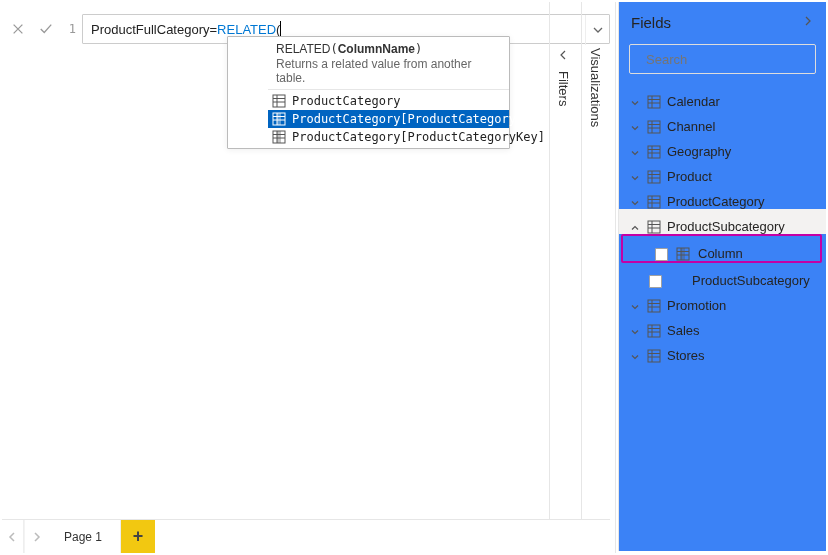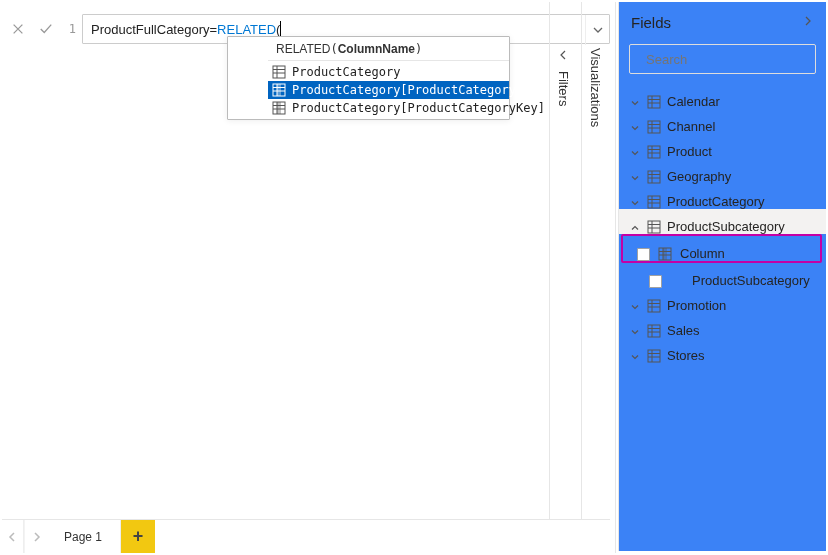--- a/index.html
+++ b/index.html
@@ -56,21 +56,21 @@
   .chev { width: 12px; height: 12px; display: inline-flex; align-items: center; justify-content: center; }
   .chev svg { width: 10px; height: 10px; }
   .tbl-glyph { width: 14px; height: 14px; display: inline-flex; }
   .tbl-glyph svg { width: 14px; height: 14px; }
   .col-row { padding-left: 30px; gap: 8px; }
   .checkbox { width: 13px; height: 13px; border: 1px solid #a1a1a1; border-radius: 1px; background: #fff; }
   .col-glyph { width: 14px; height: 14px; display: inline-flex; }
   .col-glyph svg { width: 14px; height: 14px; }
   .col-blank-glyph { width: 14px; }
   .highlight-box { border: 2px solid #c400a6; border-radius: 2px; margin: 0 4px 0 2px; }
-  .highlight-box .col-row { padding-left: 14px; }
+  .highlight-box .col-row { padding-left: 32px; }
 
   
   .tabbar { position: absolute; left: 2px; right: 218px; bottom: 2px; height: 34px; border-top: 1px solid #e6e6e6; display: flex; align-items: stretch; background: #fff; }
   .nav-arrow { width: 22px; display: flex; align-items: center; justify-content: center; color: #bbb; border-right: 1px solid #eee; }
   .nav-arrow.right { border-right: none; border-left: 1px solid #f3f3f3; }
   .page-tab { padding: 0 18px; display: flex; align-items: center; border-right: 1px solid #eee; font-size: 12px; color: #333; }
   .add-tab { width: 34px; display: flex; align-items: center; justify-content: center; background: #F2C811; color: #444; font-size: 18px; font-weight: 700; }
 </style>
 </head>
 <body>
@@ -99,20 +99,21 @@
         </svg>
     </div>
   </div>
 </div>
 
 <div class="intellisense">
   <div class="intel-head">
     <div class="intel-sig">
       <span>RELATED</span>(<b>ColumnName</b>)
     </div>
+    <div class="intel-desc">Returns a related value from another table.</div>
   </div>
   <div class="intel-list" id="intel-list">
       <div class="intel-item">
         <span class="glyph">
           <svg viewBox="0 0 14 14">
             <rect x="1" y="1" width="12" height="12" stroke="#555" fill="none" stroke-width="1"></rect>
             <line x1="1" y1="4.5" x2="13" y2="4.5" stroke="#555"></line>
             <line x1="1" y1="8" x2="13" y2="8" stroke="#555"></line>
             <line x1="5" y1="1" x2="5" y2="13" stroke="#555"></line>
           </svg>
@@ -217,37 +218,37 @@
           </svg>
         </span>
         <span class="tbl-glyph">
           <svg viewBox="0 0 14 14">
             <rect x="1" y="1" width="12" height="12" stroke="#555" fill="none" stroke-width="1"></rect>
             <line x1="1" y1="4.5" x2="13" y2="4.5" stroke="#555"></line>
             <line x1="1" y1="8" x2="13" y2="8" stroke="#555"></line>
             <line x1="5" y1="1" x2="5" y2="13" stroke="#555"></line>
           </svg>
         </span>
+        <span>Geography</span>
+      </div>
+      <div class="tbl-row">
+        <span class="chev">
+          <svg viewBox="0 0 10 10">
+            <path d="M2 3.5 L5 6.5 L8 3.5" stroke="#555" stroke-width="1.2" fill="none"></path>
+          </svg>
+        </span>
+        <span class="tbl-glyph">
+          <svg viewBox="0 0 14 14">
+            <rect x="1" y="1" width="12" height="12" stroke="#555" fill="none" stroke-width="1"></rect>
+            <line x1="1" y1="4.5" x2="13" y2="4.5" stroke="#555"></line>
+            <line x1="1" y1="8" x2="13" y2="8" stroke="#555"></line>
+            <line x1="5" y1="1" x2="5" y2="13" stroke="#555"></line>
+          </svg>
+        </span>
         <span>Product</span>
-      </div>
-      <div class="tbl-row">
-        <span class="chev">
-          <svg viewBox="0 0 10 10">
-            <path d="M2 3.5 L5 6.5 L8 3.5" stroke="#555" stroke-width="1.2" fill="none"></path>
-          </svg>
-        </span>
-        <span class="tbl-glyph">
-          <svg viewBox="0 0 14 14">
-            <rect x="1" y="1" width="12" height="12" stroke="#555" fill="none" stroke-width="1"></rect>
-            <line x1="1" y1="4.5" x2="13" y2="4.5" stroke="#555"></line>
-            <line x1="1" y1="8" x2="13" y2="8" stroke="#555"></line>
-            <line x1="5" y1="1" x2="5" y2="13" stroke="#555"></line>
-          </svg>
-        </span>
-        <span>Geography</span>
       </div>
       <div class="tbl-row">
         <span class="chev">
           <svg viewBox="0 0 10 10">
             <path d="M2 3.5 L5 6.5 L8 3.5" stroke="#555" stroke-width="1.2" fill="none"></path>
           </svg>
         </span>
         <span class="tbl-glyph">
           <svg viewBox="0 0 14 14">
             <rect x="1" y="1" width="12" height="12" stroke="#555" fill="none" stroke-width="1"></rect>

